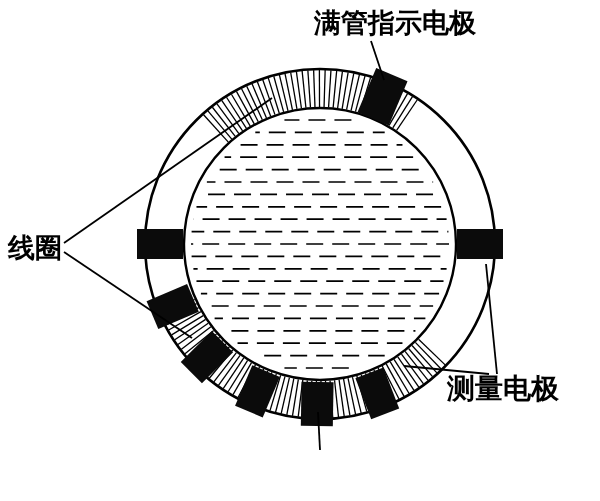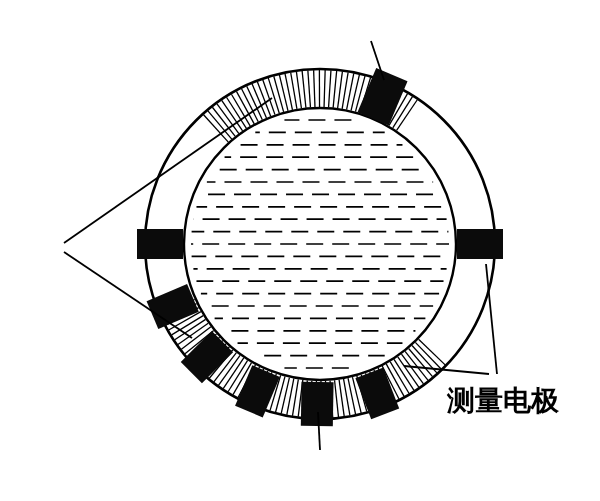--- a/index.html
+++ b/index.html
@@ -26,21 +26,21 @@
   }
   .lbl {
     position: absolute;
     color: #000000;
     font-weight: 700;
     white-space: nowrap;
     line-height: 1.1;
   }
   .lbl-top    { left: 314px; top: 8px;   font-size: 27px; }
   .lbl-left   { left: 8px;   top: 233px; font-size: 27px; }
-  .lbl-br     { left: 447px; top: 374px; font-size: 28px; margin-top: 12px; }
+  .lbl-br     { left: 447px; top: 374px; font-size: 28px; }
   .lbl-bottom { left: 215px; top: 447px; font-size: 31px; letter-spacing: 3px; }
 </style>
 </head>
 <body>
 
 <div class="stage">
 
   <svg id="diagram" width="600" height="501" viewBox="0 0 600 501">
       <g>
         <line x1="284.43316151244255" y1="120" x2="355.56683848755745" y2="120" stroke="#000000" stroke-width="1.7" stroke-dasharray="17 9" stroke-dashoffset="2"></line>
@@ -183,18 +183,20 @@
       <g>
         <line x1="371" y1="41" x2="384" y2="80" stroke="#000000" stroke-width="1.8"></line>
         <line x1="64" y1="243" x2="272" y2="98" stroke="#000000" stroke-width="1.8"></line>
         <line x1="64" y1="252" x2="192" y2="338" stroke="#000000" stroke-width="1.8"></line>
         <line x1="497" y1="374" x2="486" y2="264" stroke="#000000" stroke-width="1.8"></line>
         <line x1="489" y1="374" x2="404" y2="366" stroke="#000000" stroke-width="1.8"></line>
         <line x1="320" y1="450" x2="318" y2="412" stroke="#000000" stroke-width="1.8"></line>
       </g>
     </svg>
 
-
+  <div class="lbl lbl-top">满管指示电极</div>
+
+  <div class="lbl lbl-left">线圈</div>
 
   <div class="lbl lbl-br">测量电极</div>
 
 
 </div>
 
 </body></html>

